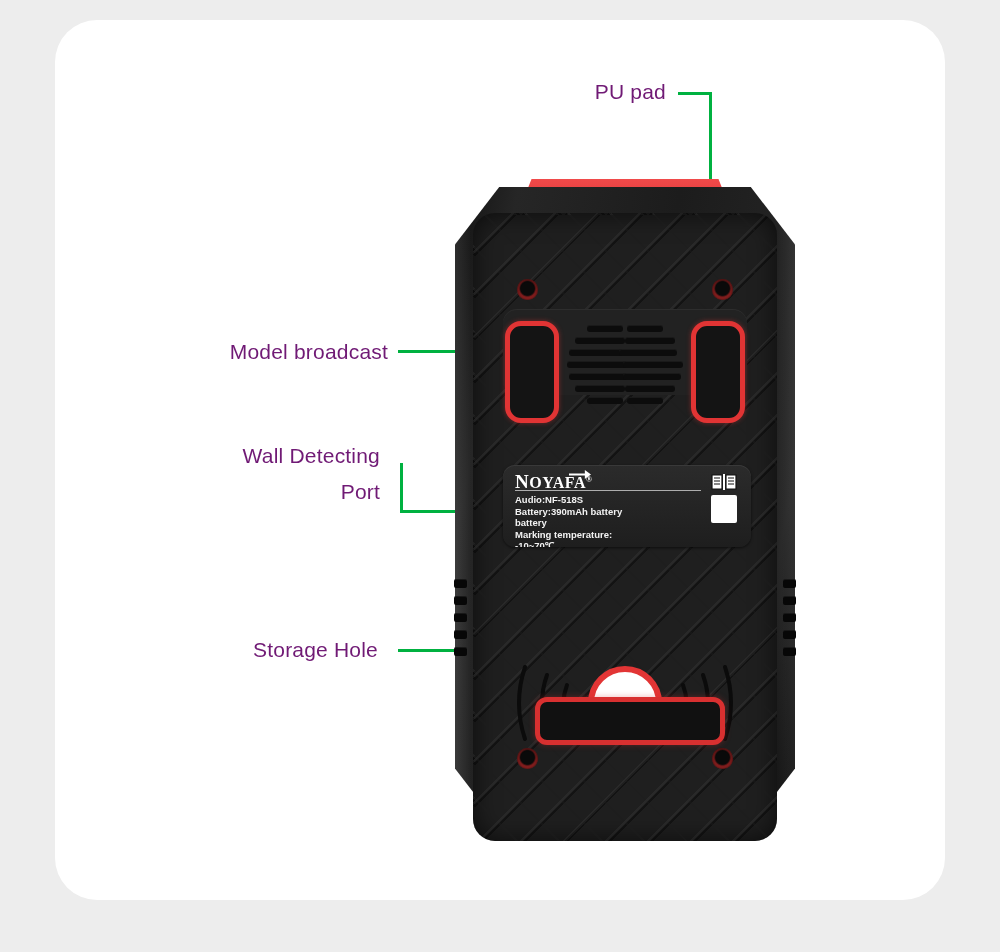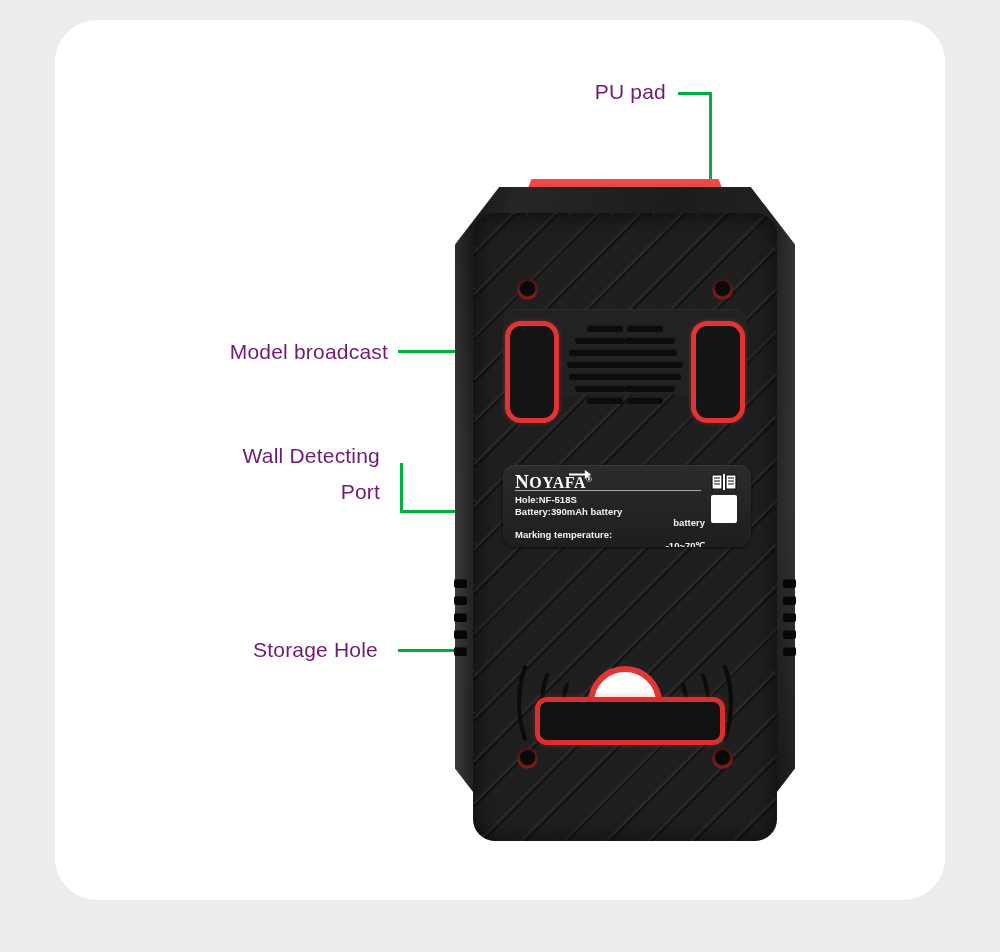--- a/index.html
+++ b/index.html
@@ -170,21 +170,21 @@
     clip-path:polygon(0% 38%, 72% 38%, 72% 0%, 100% 50%, 72% 100%, 72% 62%, 0% 62%);
   }
   .rule{
     position:absolute;left:12px;top:25px;width:186px;height:1px;background:#cfcfcf;opacity:.8;
   }
   .spec{
     position:absolute;left:12px;top:29px;width:190px;
     color:#f2f2f2;font-size:9.5px;line-height:11.5px;
     font-weight:700;text-align:left;
   }
-  .spec .ctr{display:block;text-align:right;}
+  .spec .ctr{display:block;text-align:left;}
   
   .book{position:absolute;right:14px;top:8px;width:26px;height:18px;}
   .wsq{
     position:absolute;right:14px;top:30px;width:26px;height:28px;
     background:#fff;border-radius:2px;
   }
 
   
   .mark{
     position:absolute;left:30px;top:438px;width:244px;height:104px;
@@ -301,21 +301,21 @@
         <i style="left:6px;top:62px;width:50px;"></i>
         <i style="left:8px;top:74px;width:36px;"></i>
       </div>
 
       <div class="plate">
         <div class="brand"><span class="big">N</span><span>OYAFA</span><span class="reg">®</span></div>
         <div class="brand-flag"></div>
         <div class="rule"></div>
 
         <div class="spec">
-          <span>Hole:NF-518S</span><br>
+          <span>Audio:NF-518S</span><br>
           <span>Battery:390mAh battery</span>
           <span class="ctr">battery</span>
           <span>Marking temperature:</span>
           <span class="ctr">-10~70℃</span>
         </div>
 
         <svg class="book" viewBox="0 0 26 18">
           <path d="M1 2 h10 v14 H1 Z M15 2 h10 v14 H15 Z" fill="#fff" stroke="#111" stroke-width="1.2"></path>
           <path d="M3 5 h6 M3 8 h6 M3 11 h6 M17 5 h6 M17 8 h6 M17 11 h6" stroke="#111" stroke-width="1.1"></path>
           <path d="M13 1 v16" stroke="#fff" stroke-width="2"></path>

